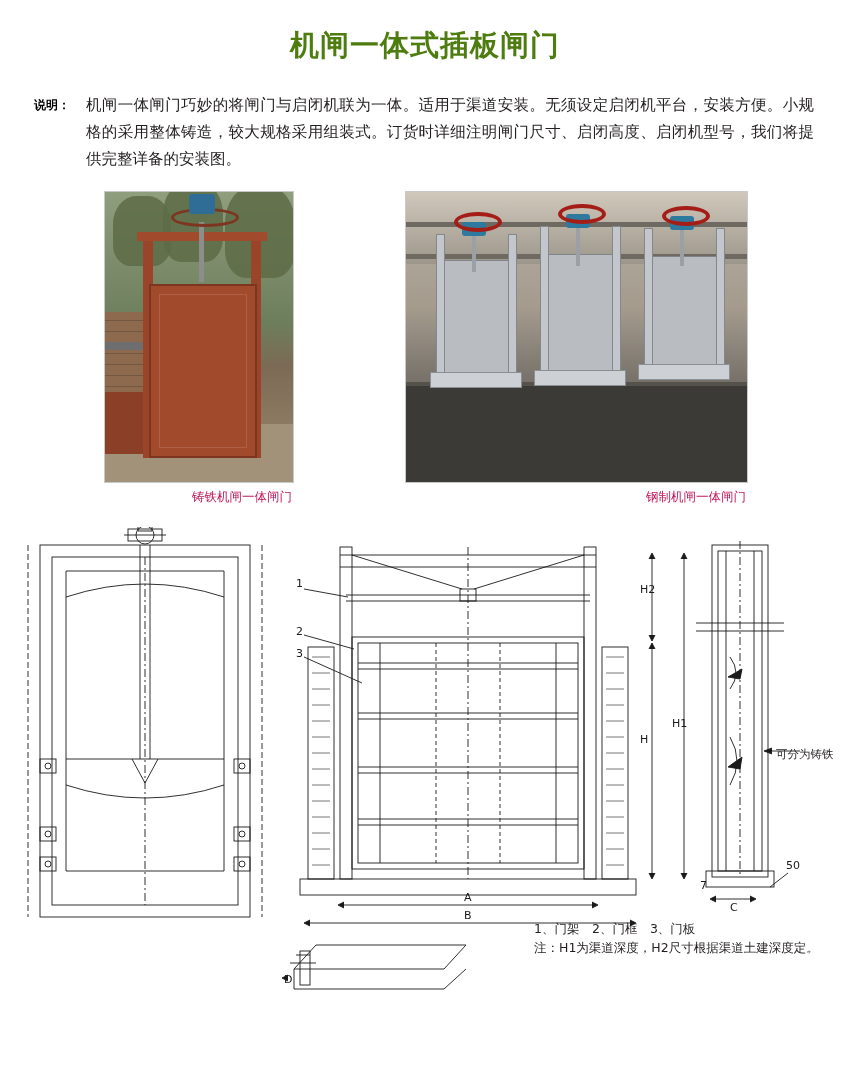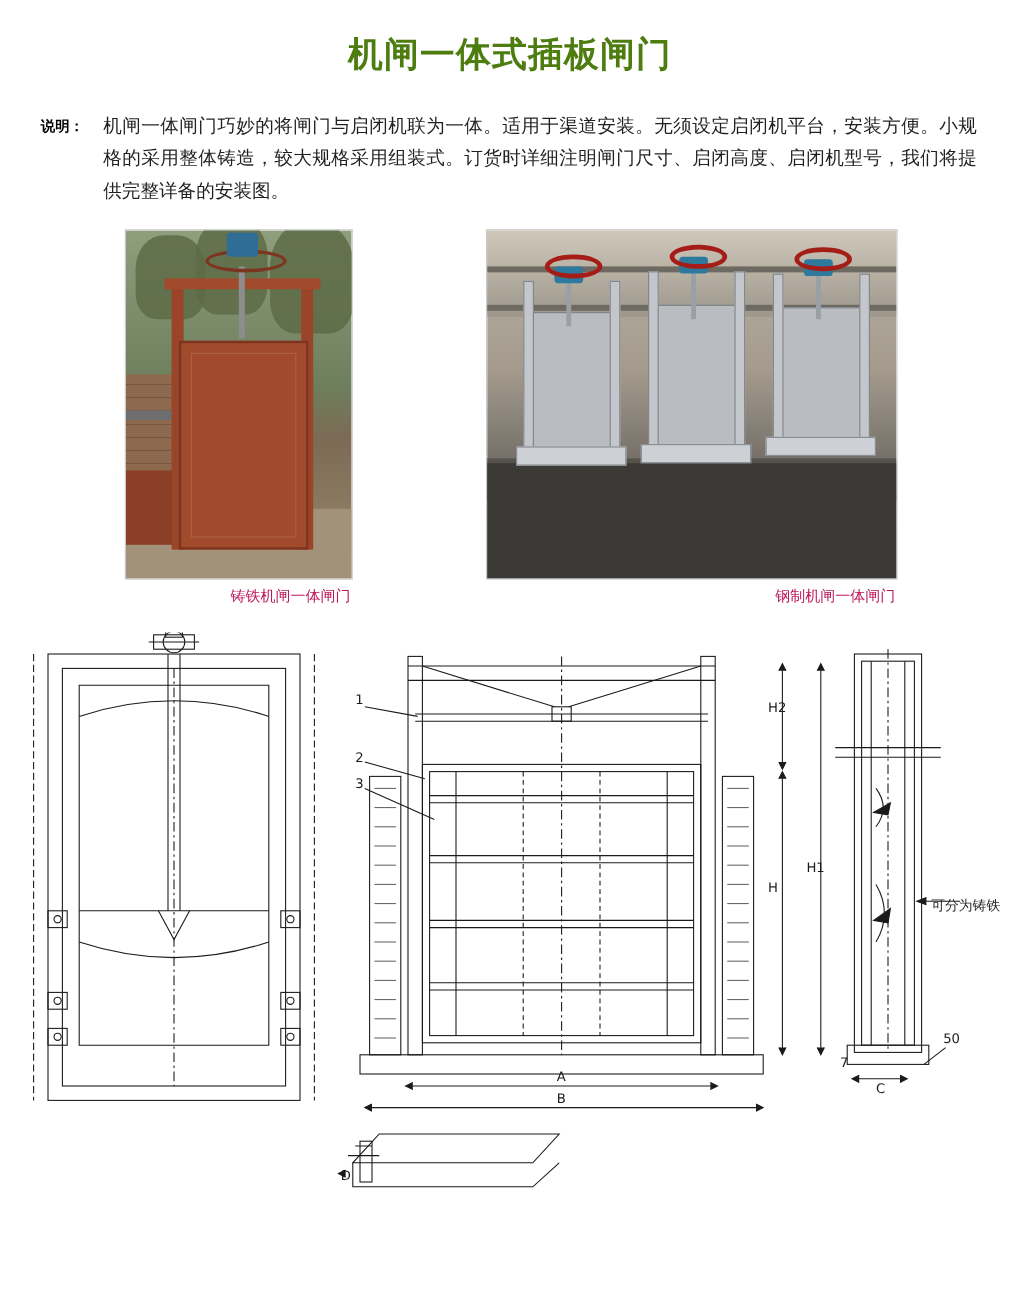--- a/index.html
+++ b/index.html
@@ -334,15 +334,19 @@
       <text x="464" y="374" class="dim-txt" fill="#1a1a1a">A</text>
       <text x="464" y="392" class="dim-txt" fill="#1a1a1a">B</text>
       <text x="730" y="384" class="dim-txt" fill="#1a1a1a">C</text>
       <text x="700" y="362" class="dim-txt" fill="#1a1a1a">7</text>
       <text x="786" y="342" class="dim-txt" fill="#1a1a1a">50</text>
       <text x="284" y="456" class="dim-txt" fill="#1a1a1a">D</text>
     </svg>
 
     <div class="flow-label">可分为铸铁</div>
 
+    <div class="legend">
+      <div>1、门架　2、门框　3、门板</div>
+      <div>注：H1为渠道深度，H2尺寸根据渠道土建深度定。</div>
+    </div>
   </div>
 
 </div>
 
 </body></html>

